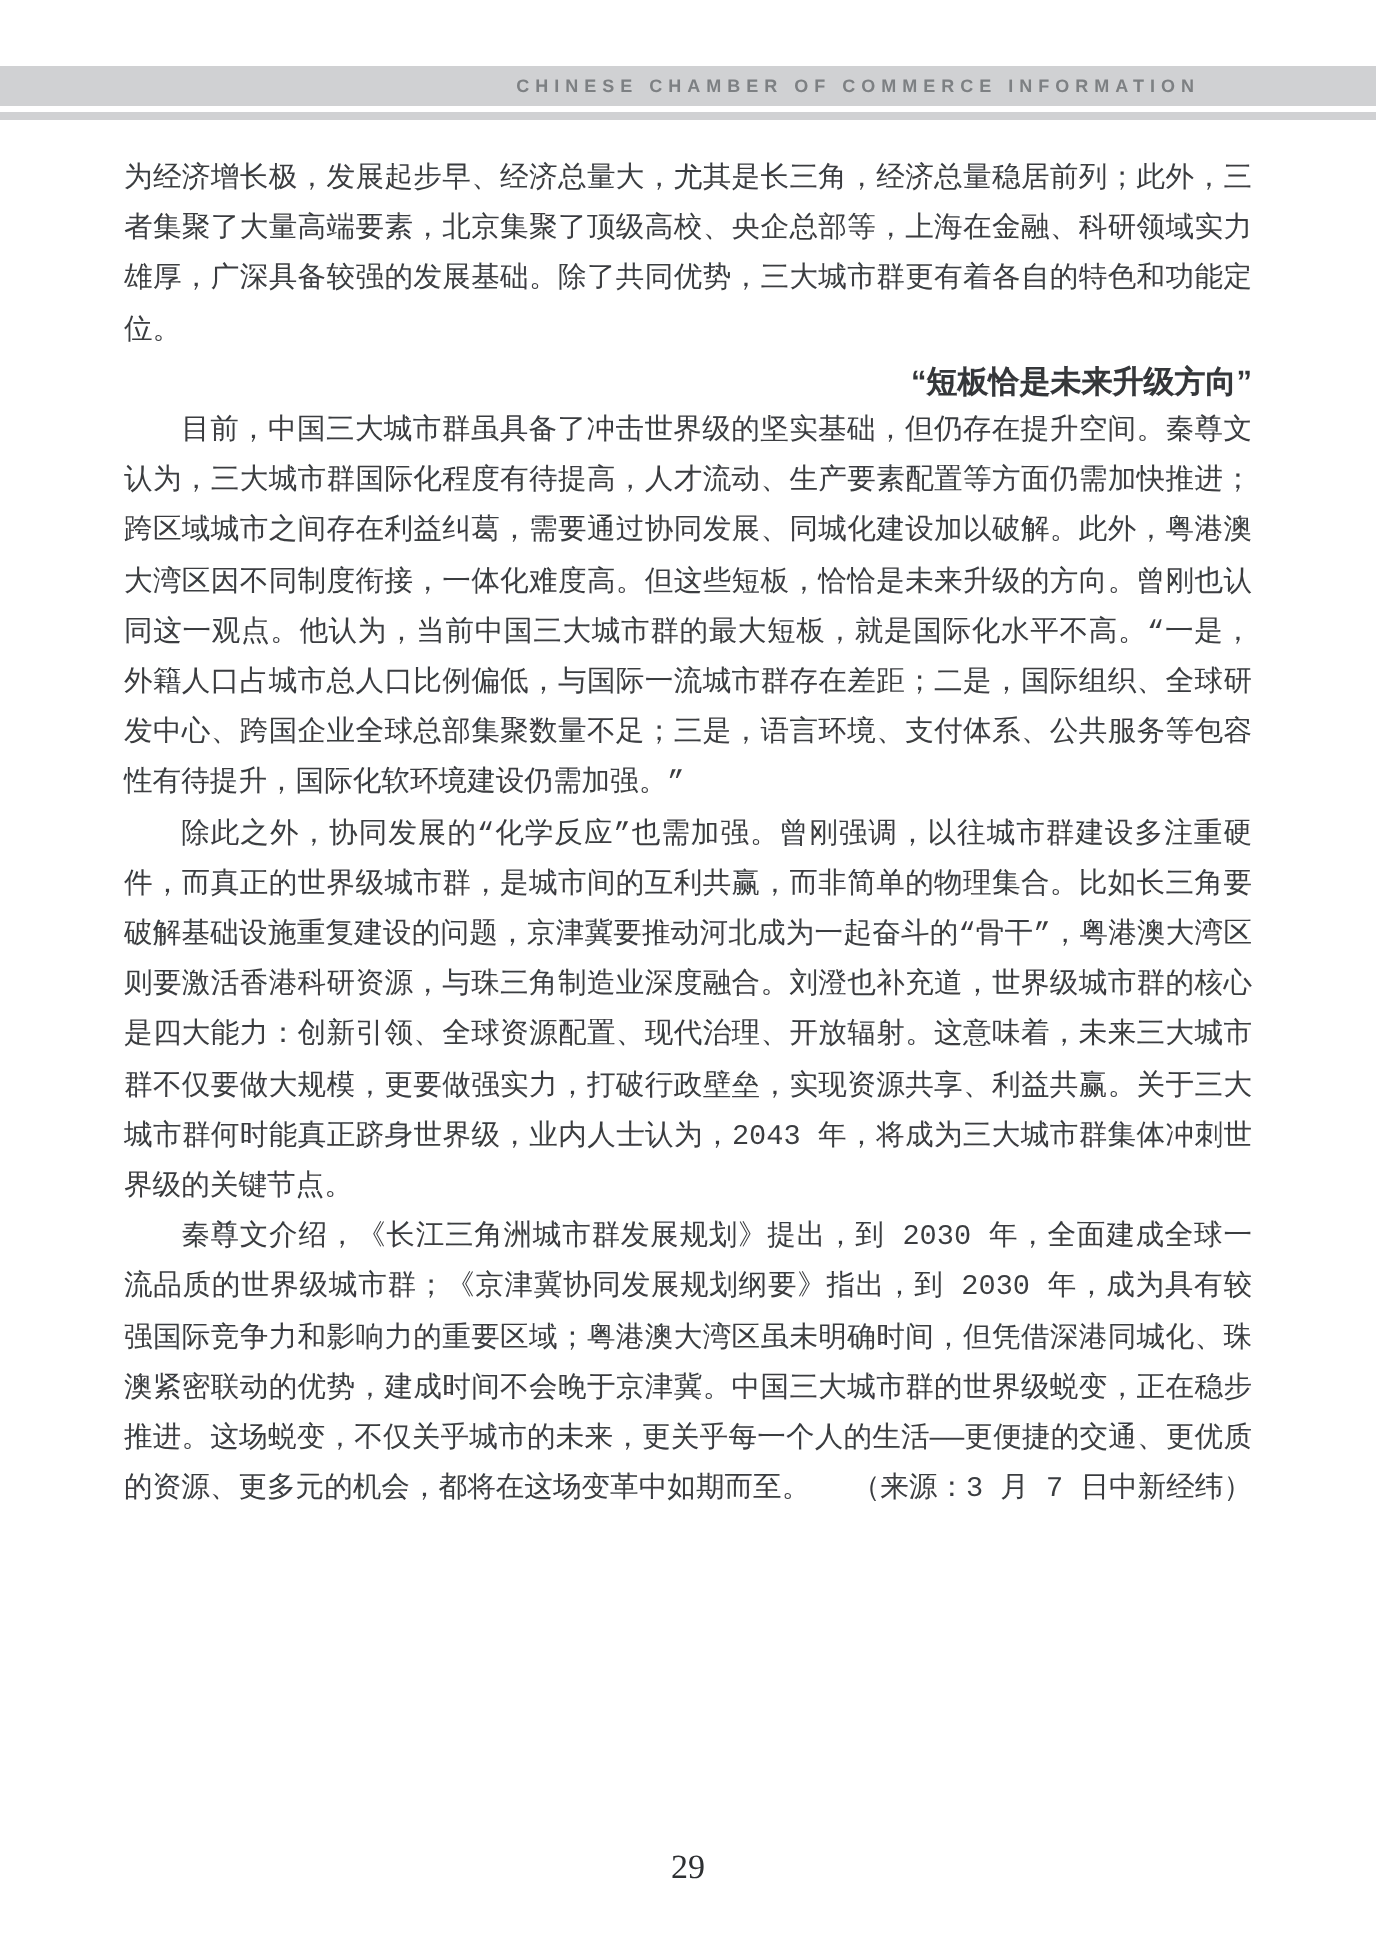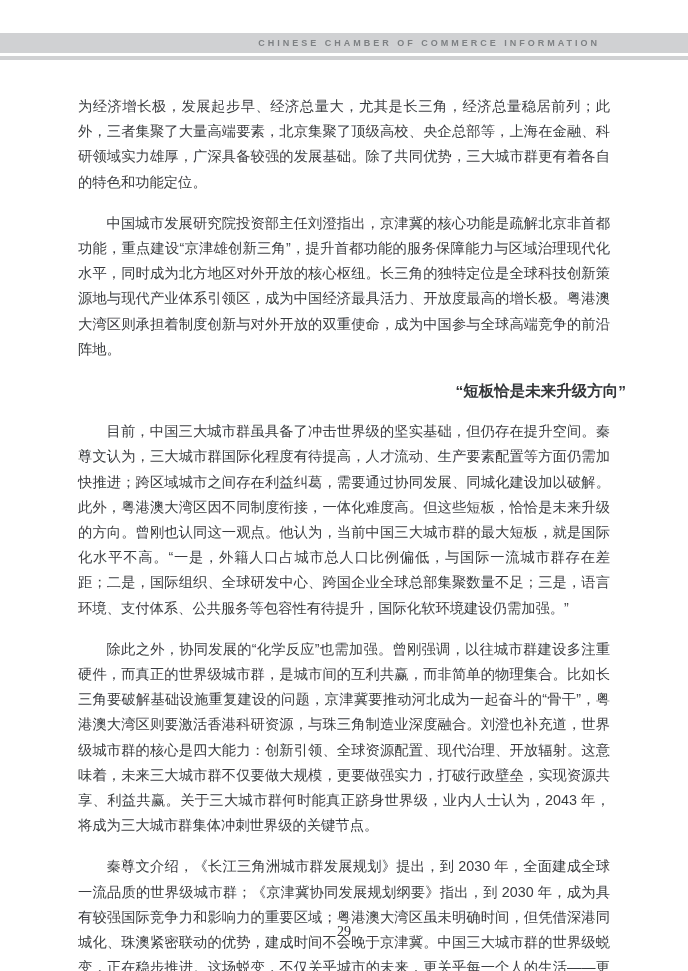--- a/index.html
+++ b/index.html
@@ -38,21 +38,21 @@
   .content {
     position: absolute;
     left: 62px; top: 78px;
     width: 564px;
     font-size: 14.3px;
     line-height: 25.2px;
     color: #3b3d40;
     text-align: justify;
     text-justify: inter-ideograph;
   }
-  .para { margin: 16px; }
+  .para { margin: 0; font-family: Liberation Mono, monospace; }
   .para.indent { text-indent: 2em; }
   .section-heading {
     margin: 0;
     font-size: 15.5px;
     font-weight: bold;
     text-align: right;
     text-indent: 0;
     color: #35373a;
   }
   .para.with-source { position: relative; }
@@ -62,37 +62,36 @@
     text-indent: 0;
     white-space: nowrap;
   }
   
   .page-number {
     position: absolute;
     left: 0; top: 924px;
     width: 688px;
     text-align: center;
     font-family: "Liberation Serif", "DejaVu Serif", serif;
-    font-size: 14px;
+    font-size: 17px;
     color: #2e3033;
   }
 </style>
 </head>
 <body>
 
 <div class="banner">
   <span class="banner-title">CHINESE CHAMBER OF COMMERCE INFORMATION</span>
 </div>
 <div class="banner-underline"></div>
 
 <div class="content">
 
   <p class="para">为经济增长极，发展起步早、经济总量大，尤其是长三角，经济总量稳居前列；此外，三者集聚了大量高端要素，北京集聚了顶级高校、央企总部等，上海在金融、科研领域实力雄厚，广深具备较强的发展基础。除了共同优势，三大城市群更有着各自的特色和功能定位。</p>
 
-  <p class="para indent">中国城市发展研究院投资部主任刘澄指出，京津冀的核心功能是疏解北京非首都功能，重点建设“京津雄创新三角”，提升首都功能的服务保障能力与区域治理现代化水平，同时成为北方地区对外开放的核心枢纽。长三角的独特定位是全球科技创新策源地与现代产业体系引领区，成为中国经济最具活力、开放度最高的增长极。粤港澳大湾区则承担着制度创新与对外开放的双重使命，成为中国参与全球高端竞争的前沿阵地。</p>
 
   <p class="section-heading">“短板恰是未来升级方向”</p>
 
   <p class="para indent">目前，中国三大城市群虽具备了冲击世界级的坚实基础，但仍存在提升空间。秦尊文认为，三大城市群国际化程度有待提高，人才流动、生产要素配置等方面仍需加快推进；跨区域城市之间存在利益纠葛，需要通过协同发展、同城化建设加以破解。此外，粤港澳大湾区因不同制度衔接，一体化难度高。但这些短板，恰恰是未来升级的方向。曾刚也认同这一观点。他认为，当前中国三大城市群的最大短板，就是国际化水平不高。“一是，外籍人口占城市总人口比例偏低，与国际一流城市群存在差距；二是，国际组织、全球研发中心、跨国企业全球总部集聚数量不足；三是，语言环境、支付体系、公共服务等包容性有待提升，国际化软环境建设仍需加强。”</p>
 
   <p class="para indent">除此之外，协同发展的“化学反应”也需加强。曾刚强调，以往城市群建设多注重硬件，而真正的世界级城市群，是城市间的互利共赢，而非简单的物理集合。比如长三角要破解基础设施重复建设的问题，京津冀要推动河北成为一起奋斗的“骨干”，粤港澳大湾区则要激活香港科研资源，与珠三角制造业深度融合。刘澄也补充道，世界级城市群的核心是四大能力：创新引领、全球资源配置、现代治理、开放辐射。这意味着，未来三大城市群不仅要做大规模，更要做强实力，打破行政壁垒，实现资源共享、利益共赢。关于三大城市群何时能真正跻身世界级，业内人士认为，2043 年，将成为三大城市群集体冲刺世界级的关键节点。</p>
 
   <p class="para indent with-source">
     <span>秦尊文介绍，《长江三角洲城市群发展规划》提出，到 2030 年，全面建成全球一流品质的世界级城市群；《京津冀协同发展规划纲要》指出，到 2030 年，成为具有较强国际竞争力和影响力的重要区域；粤港澳大湾区虽未明确时间，但凭借深港同城化、珠澳紧密联动的优势，建成时间不会晚于京津冀。中国三大城市群的世界级蜕变，正在稳步推进。这场蜕变，不仅关乎城市的未来，更关乎每一个人的生活——更便捷的交通、更优质的资源、更多元的机会，都将在这场变革中如期而至。</span>
     <span class="source-note">（来源：3 月 7 日中新经纬）</span>

